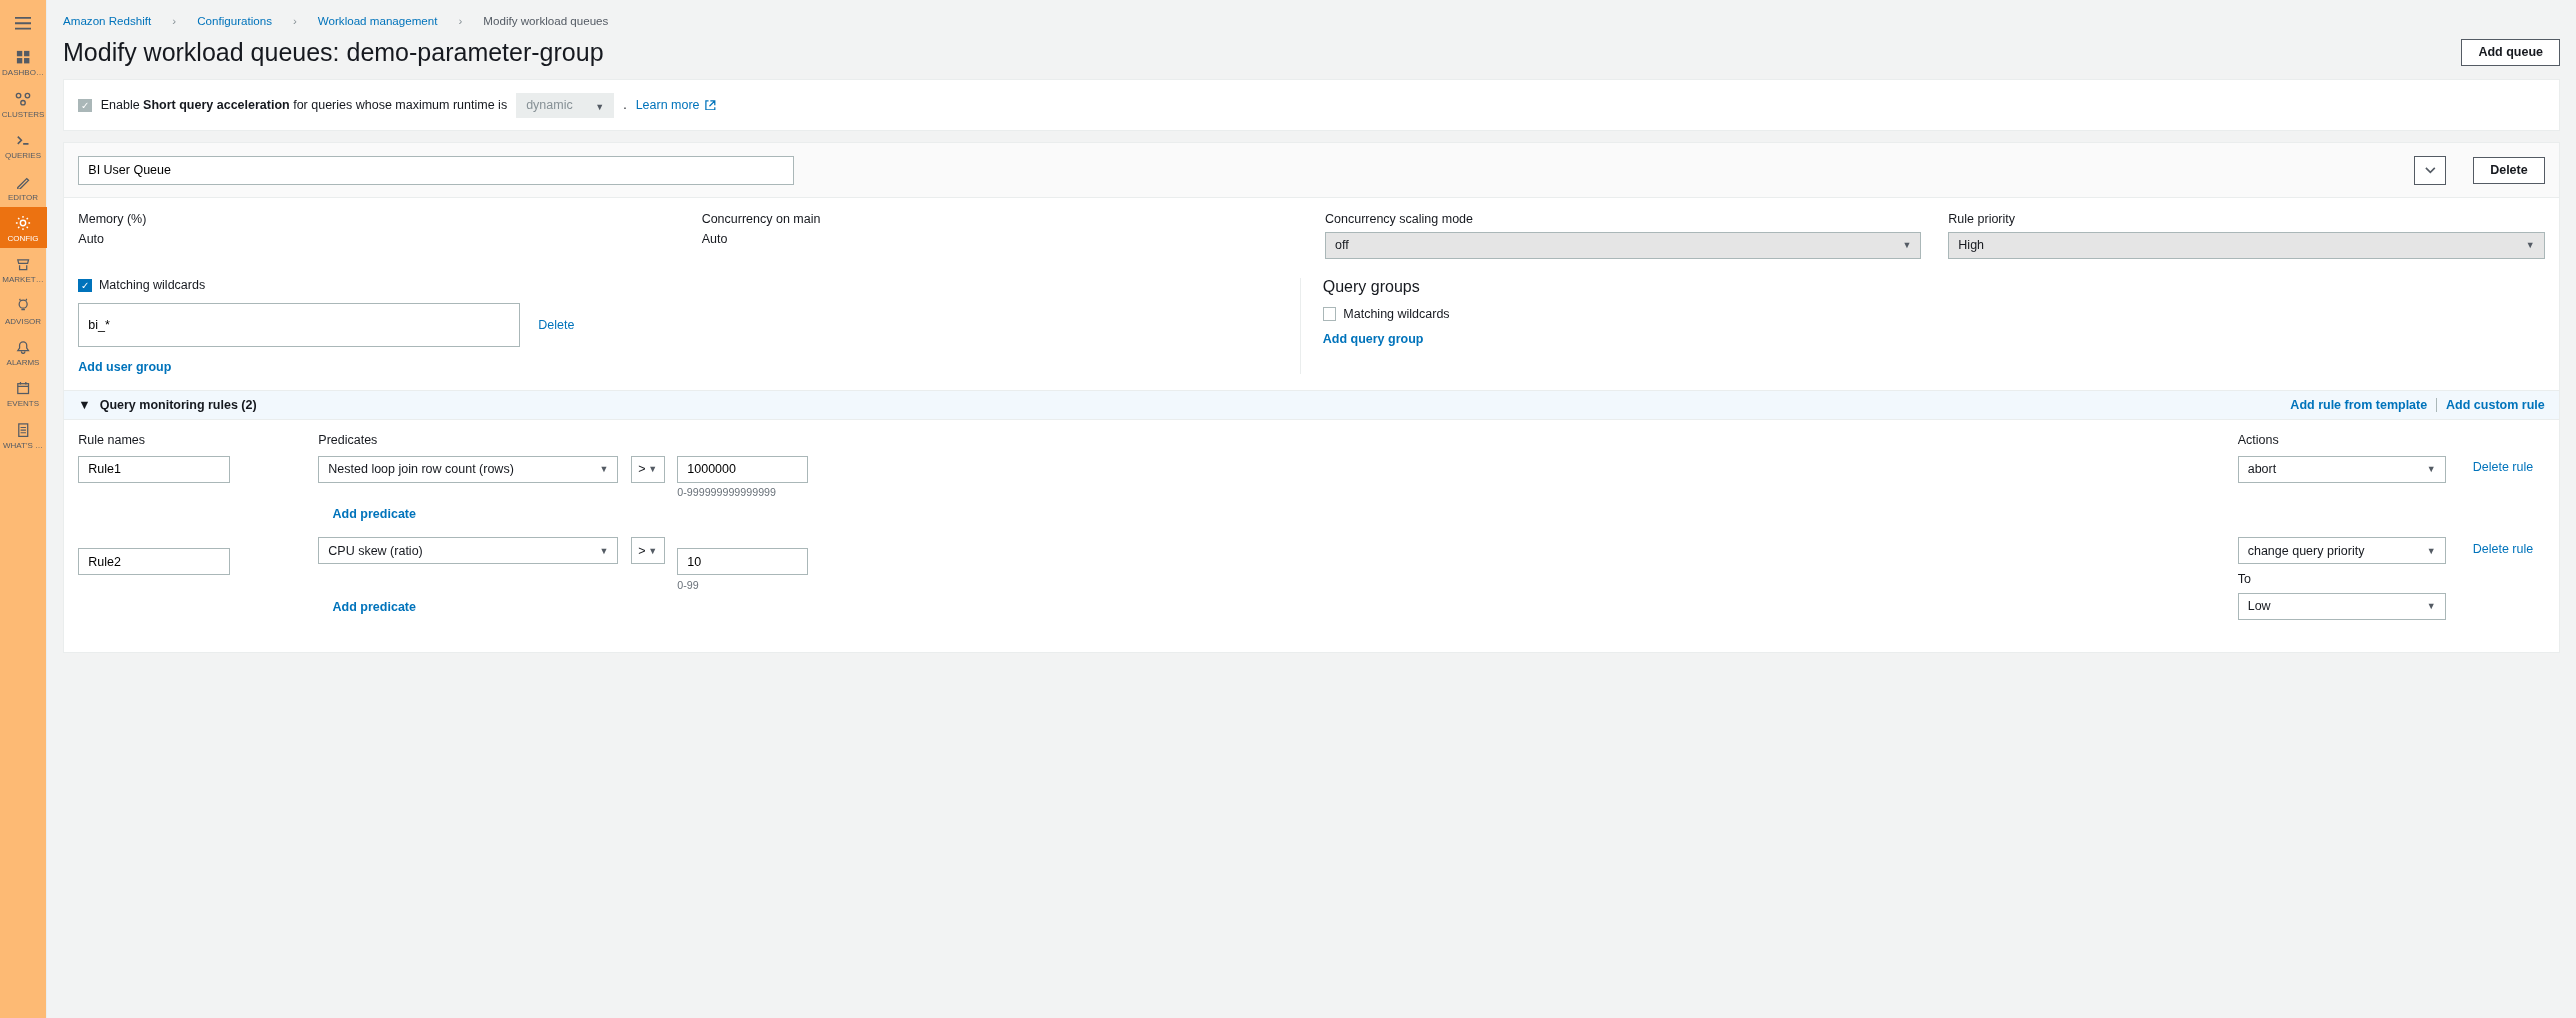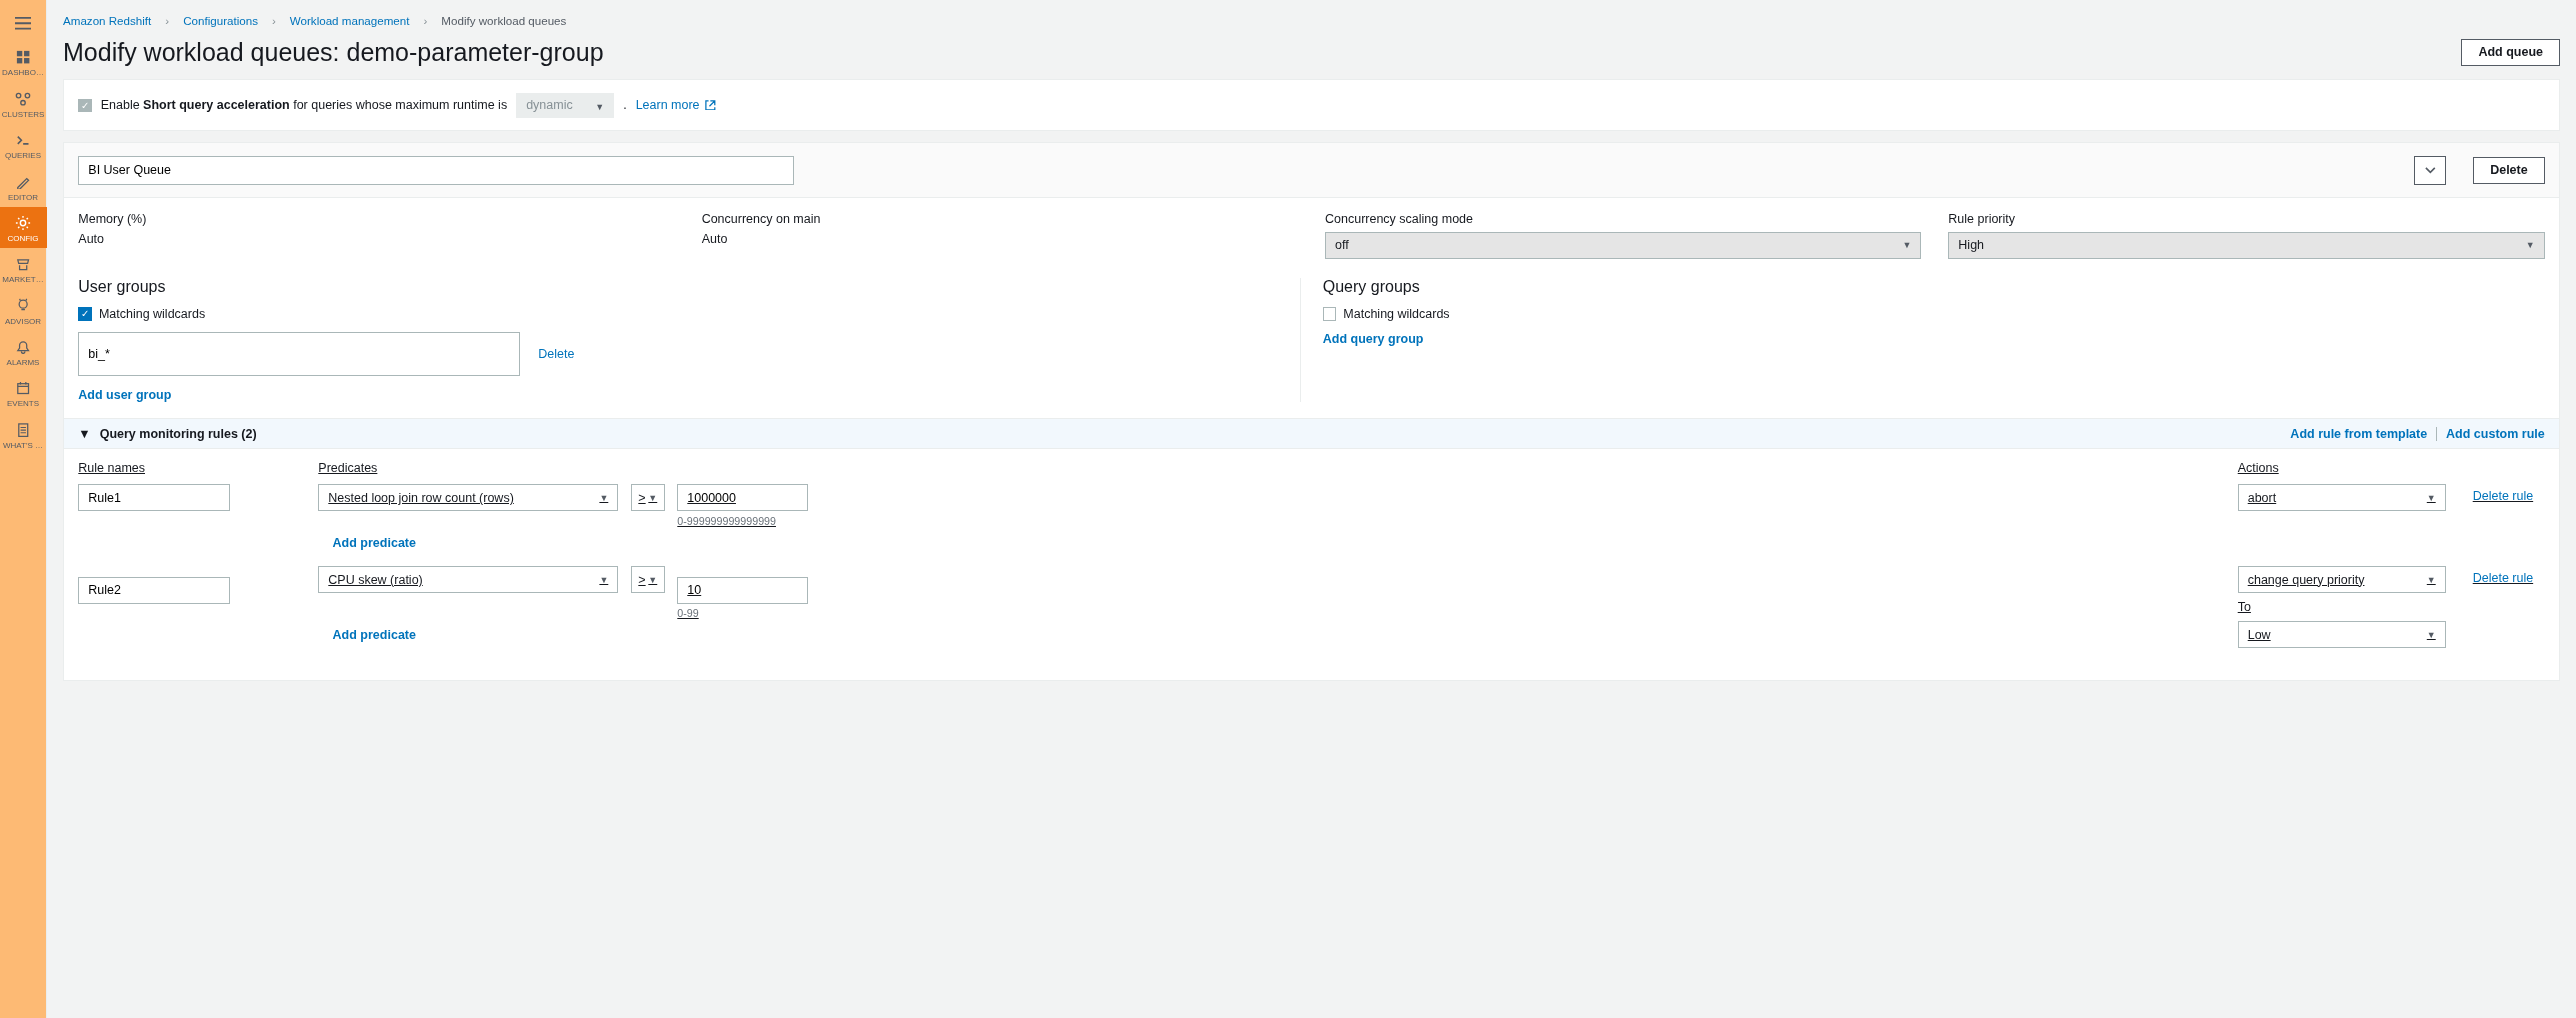--- a/index.html
+++ b/index.html
@@ -9,21 +9,21 @@
 
 .nav { width: 47px; background: #fdba74; border-right: 0.9px solid #eaeded; display: flex; flex-direction: column; align-items: center; padding-top: 5.4px; }
 .hamburger { width: 36px; height: 36px; display:flex; align-items:center; justify-content:center; cursor:pointer; }
 .nav-item { width: 47px; display:flex; flex-direction:column; align-items:center; justify-content:center; padding: 7.2px 0 5.4px; cursor:pointer; color:#545b64; font-size:8px; text-align:center; }
 .nav-item.active { background:#ec7211; color:#fff; }
 .nav-item .icon { height:18px; display:flex; align-items:center; justify-content:center; margin-bottom:1.8px; }
 .nav-item .lbl { width:45px; overflow:hidden; white-space:nowrap; text-overflow:ellipsis; }
 
 
 .main { flex:1; padding: 10.7px 16px 27px 16px; }
-.breadcrumbs { display:flex; align-items:center; gap:14px; font-size:11.6px; color:#545b64; padding: 3.6px 0 10.7px; }
+.breadcrumbs { display:flex; align-items:center; gap:21px; font-size:11.6px; color:#545b64; padding: 3.6px 0 10.7px; }
 .breadcrumbs a { color:#0073bb; text-decoration:none; }
 .breadcrumbs .chev { color:#879196; }
 .title-row { display:flex; align-items:center; justify-content:space-between; margin-bottom:12.5px; }
 .title { font-size:25px; font-weight:400; }
 .btn { background:#fff; border:0.9px solid #545b64; padding:5.4px 16px; font-weight:700; cursor:pointer; font-size:12.5px; color:#16191f; }
 
 
 .sqa { background:#fff; border:0.9px solid #eaeded; padding: 12.5px 14.3px; display:flex; align-items:center; gap:9px; font-size:12.5px; margin-bottom:10.7px; }
 .chk { width:13.4px; height:13.4px; appearance:none; border:0.9px solid #aab7b8; display:inline-flex; align-items:center; justify-content:center; }
 .chk:checked { background:#0073bb; border-color:#0073bb; }
@@ -54,21 +54,21 @@
 .ug-row { display:flex; align-items:center; gap:18px; margin-bottom:12.5px; }
 .ug-input { width:442px; border:0.9px solid #aab7b8; padding:21px 9px; height:27px; font-size:12.5px; }
 .link-btn { color:#0073bb; font-weight:700; background:none; border:none; cursor:pointer; font-size:12.5px; padding:0; }
 
 
 .rules-head { background:#f2f8fd; border-top:0.9px solid #eaeded; border-bottom:0.9px solid #eaeded; padding:7.2px 14.3px; display:flex; align-items:center; gap:9px; font-weight:700; }
 .rules-head .rh-spacer { flex:1; }
 .rule-link { color:#0073bb; font-weight:700; cursor:pointer; text-decoration:none; }
 .vsep { width:0.9px; height:14.3px; background:#aab7b8; }
 
-.rules-body { padding:12.5px 14.3px 16px;text-decoration:underline; }
+.rules-body { padding:12.5px 14.3px 16px; }
 .rules-cols { display:grid; grid-template-columns: 224px 1fr 219px 72px; gap:0 16px; align-items:start; }
 .col-head { font-size:12.5px; color:#16191f; margin-bottom:9px; }
 .rule-row { display:grid; grid-template-columns: 224px 1fr 219px 72px; gap:0 16px; align-items:start; margin-bottom:16px; }
 .rname-input { width:152px; border:0.9px solid #aab7b8; height:27px; padding:4.5px 9px; font-size:12.5px; }
 .pred-row { display:flex; align-items:flex-start; gap:12.5px; }
 .pred-select { width:300px; border:0.9px solid #aab7b8; height:27px; padding:3.6px 9px; display:flex; align-items:center; justify-content:space-between; background:#fff; cursor:pointer; }
 .op-select { width:34px; height:27px; border:0.9px solid #aab7b8; display:flex; align-items:center; justify-content:center; gap:2.7px; background:#fff; cursor:pointer; }
 .val-col { display:flex; flex-direction:column; }
 .val-input { width:131px; border:0.9px solid #aab7b8; height:27px; padding:4.5px 9px; font-size:12.5px; }
 .hint { font-size:10.7px; color:#687078; margin-top:3.6px; }
@@ -246,21 +246,20 @@
           <div class="field-label">Rule priority</div>
           <div class="select">
             <span>High</span>
             <span class="tri">▼</span>
           </div>
         </div>
       </div>
 
       <div class="groups-row">
         <div class="group-col">
-          <div class="group-title">User groups</div>
           <div class="wc-row">
             <input type="checkbox" class="chk" checked="" style="">
             <span>Matching wildcards</span>
           </div>
           <div class="ug-row">
             <input class="ug-input" value="bi_*" style="">
             <a class="link" style="font-weight:400">Delete</a>
           </div>
           <button class="link-btn">Add user group</button>
         </div>

